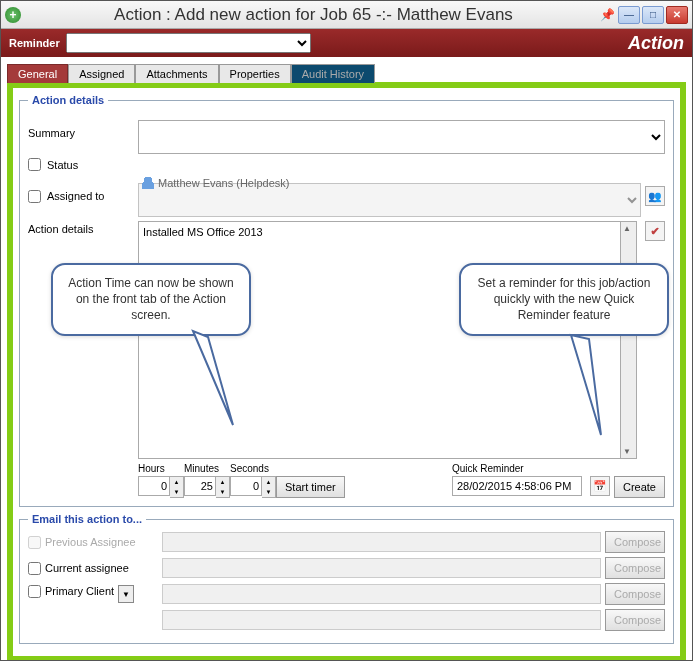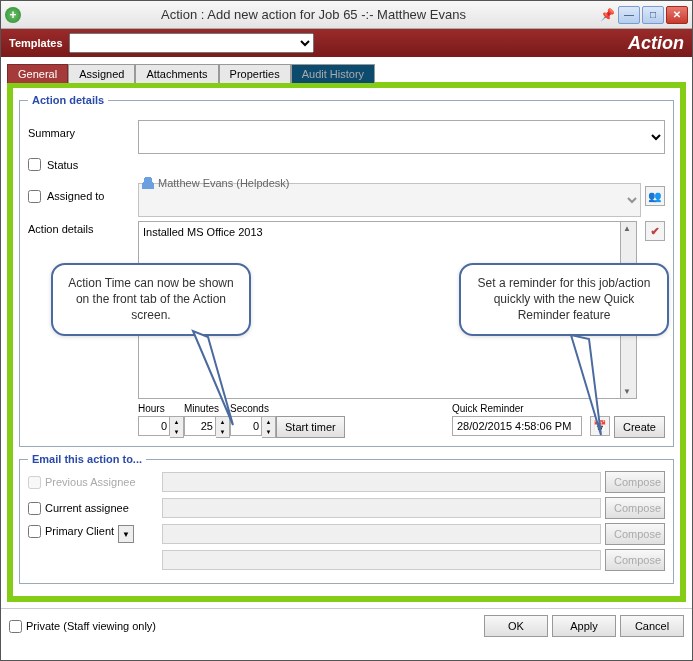--- a/index.html
+++ b/index.html
@@ -1,19 +1,19 @@
 <!DOCTYPE html>
 <html><head>
 <meta charset="utf-8">
 <style>
 * { box-sizing: border-box; margin: 0; padding: 0; }
 body { font-family: "Segoe UI", Tahoma, Arial, sans-serif; font-size: 11px; background: #fff; width: 693px; height: 661px; position: relative; overflow: hidden; border: 1px solid #555; }
 .titlebar { height: 28px; background: linear-gradient(#f8f8f8,#e4e4e4); display: flex; align-items: center; padding: 0 4px; border-bottom: 1px solid #aaa; }
 .titlebar .icon { width: 16px; height: 16px; border-radius: 50%; background: radial-gradient(#6fc36f,#2a8a2a); display: flex; align-items: center; justify-content: center; color: #fff; font-weight: bold; font-size: 12px; margin-right: 6px; }
-.titlebar .title { flex: 1; text-align: center; color: #333; font-size: 13px; }
+.titlebar .title { flex: 1; text-align: center; color: #333; font-size: 17px; }
 .titlebar .winbtns { display: flex; gap: 2px; }
 .titlebar .winbtns div { width: 22px; height: 18px; border: 1px solid #7a9bd1; background: linear-gradient(#dbe7f8,#b5cdee); border-radius: 2px; display: flex; align-items: center; justify-content: center; color: #2a4a7a; font-size: 10px; cursor: pointer; }
 .titlebar .winbtns .close { background: linear-gradient(#e87a6f,#c83a2f); border-color: #a02a20; color: #fff; font-weight: bold; }
 .titlebar .pin { width: 14px; height: 14px; color: #4a7ac0; font-size: 12px; margin-right: 4px; }
 
 .tmplbar { height: 28px; background: linear-gradient(#9a2a2a,#7a1a1a); display: flex; align-items: center; padding: 0 8px; color: #fff; }
 .tmplbar .lbl { font-weight: bold; margin-right: 6px; }
 .tmplbar select { width: 245px; height: 20px; font-size: 11px; }
 .tmplbar .brand { margin-left: auto; font-size: 18px; font-weight: bold; font-style: italic; text-align: center; }
 
@@ -29,21 +29,21 @@
 
 .row { display: flex; align-items: center; margin-bottom: 4px; }
 .lblcol { width: 110px; display: flex; align-items: center; gap: 4px; }
 .lblcol input[type=checkbox] { margin-right: 2px; }
 .fld { flex: 1; }
 select.full, input.full { width: 100%; height: 20px; font-size: 11px; border: 1px solid #aaa; background: #fff; padding: 16px 4px; margin-top: 8px; }
 select.full.readonly, input.full.readonly { background: #f0f0f0; color: #666; }
 .sidebtn { width: 20px; height: 20px; border: 1px solid #aaa; margin-left: 4px; display: flex; align-items: center; justify-content: center; font-size: 11px; color: #555; cursor: pointer; background: #f4f4f4; }
 
 .details-area { display: flex; }
-.details-area textarea { flex: 1; height: 178px; border: 1px solid #aaa; font-size: 11px; padding: 4px; resize: none; font-family: inherit; }
+.details-area textarea { flex: 1; height: 238px; border: 1px solid #aaa; font-size: 11px; padding: 4px; resize: none; font-family: inherit; }
 .details-area .scroll { width: 16px; background: #eee; border: 1px solid #aaa; border-left: none; position: relative; }
 .details-area .scroll::before { content: "▲"; position: absolute; top: 2px; left: 2px; font-size: 8px; color: #666; }
 .details-area .scroll::after { content: "▼"; position: absolute; bottom: 2px; left: 2px; font-size: 8px; color: #666; }
 .details-side { display: flex; flex-direction: column; gap: 2px; margin-left: 4px; }
 
 .timerow { display: flex; align-items: flex-end; margin-top: 4px; padding-left: 110px; }
 .tcol { display: flex; flex-direction: column; }
 .tcol .tl { font-size: 10px; margin-bottom: 2px; }
 .spin { display: flex; }
 .spin input { width: 32px; height: 20px; text-align: right; border: 1px solid #aaa; font-size: 11px; padding-right: 2px; }
@@ -84,21 +84,21 @@
   <div class="title">Action : Add new action for Job 65 -:- Matthew Evans</div>
   <div class="pin">📌</div>
   <div class="winbtns">
     <div>—</div>
     <div>□</div>
     <div class="close">✕</div>
   </div>
 </div>
 
 <div class="tmplbar">
-  <span class="lbl">Templates</span>
+  <span class="lbl">Reminder</span>
   <select></select>
   <span class="brand">Action</span>
 </div>
 
 <div class="tabstrip">
   <div class="tab active">General</div>
   <div class="tab">Assigned</div>
   <div class="tab">Attachments</div>
   <div class="tab">Properties</div>
   <div class="tab disabled">Audit History</div>

